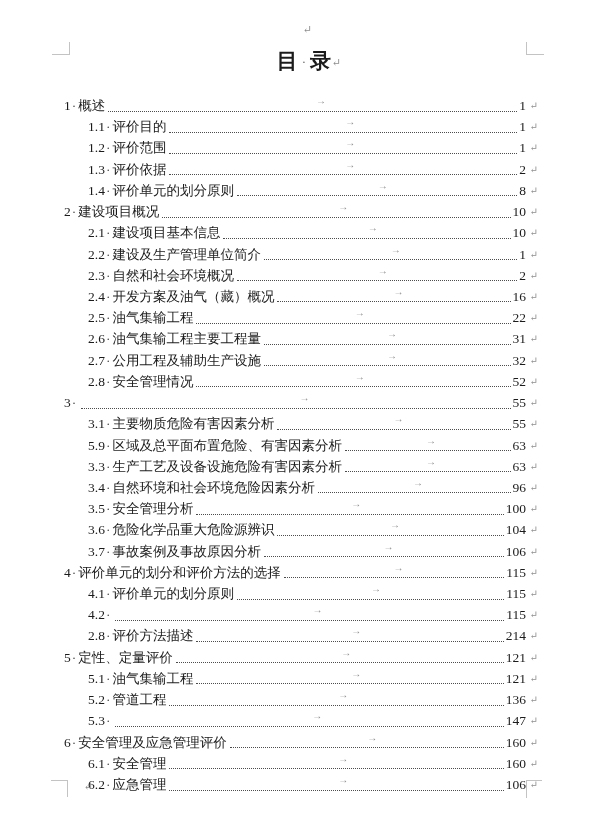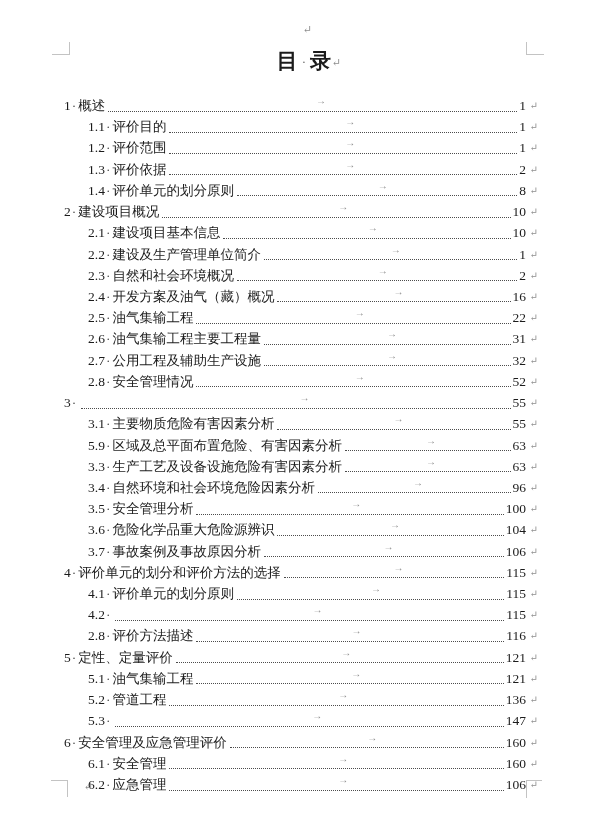--- a/index.html
+++ b/index.html
@@ -311,21 +311,21 @@
       <span class="pg">115</span>
       <span class="ret-abs">↵</span>
     </div>
       <div class="row l2">
       <span>2.8</span>
         <span class="sdot">·</span>
         <span>评价方法描述</span>
       <div class="leader">
         <span class="tab">→</span>
       </div>
-      <span class="pg">116</span>
+      <span class="pg">214</span>
       <span class="ret-abs">↵</span>
     </div>
       <div class="row">
       <span>5</span>
         <span class="sdot">·</span>
         <span>定性、定量评价</span>
       <div class="leader">
         <span class="tab">→</span>
       </div>
       <span class="pg">121</span>

